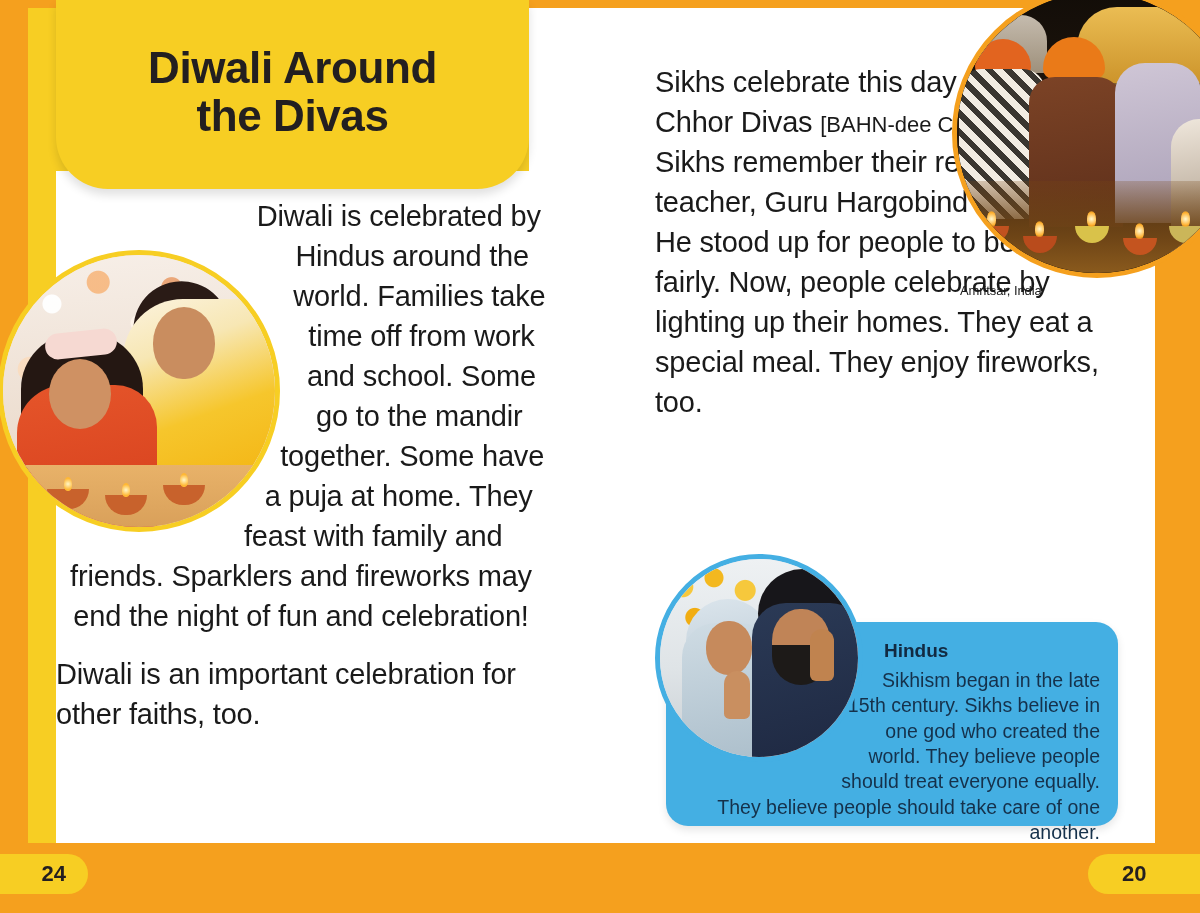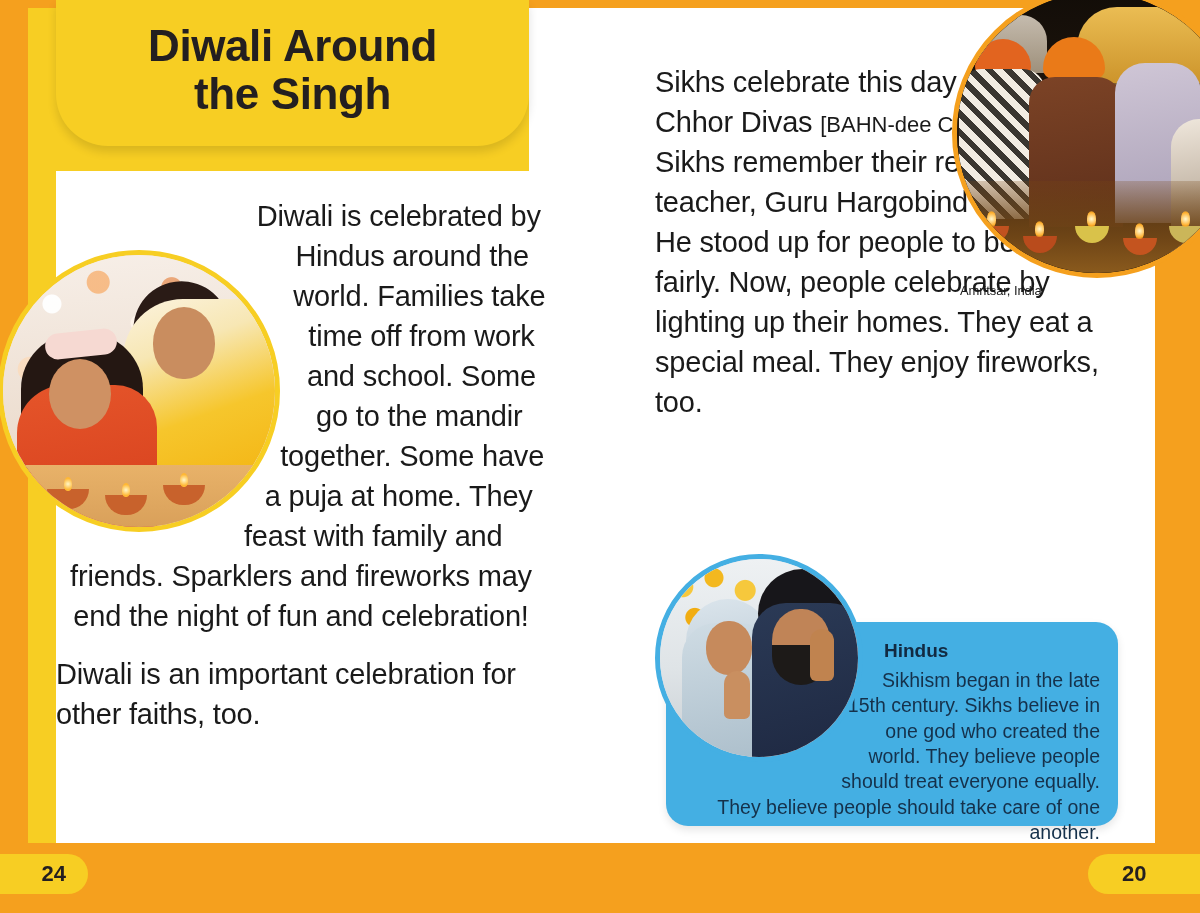--- a/index.html
+++ b/index.html
@@ -21,21 +21,21 @@
     background:#F7CE23;
   }
   
   .yellow-top-band{
     position:absolute;left:28px;top:8px;width:1127px;height:163px;
     background:#F7CE23;
   }
 
   
   .title-banner{
-    position:absolute;left:56px;top:0px;width:473px;height:146px;
+    position:absolute;left:56px;top:0px;width:473px;height:189px;
     background:#F7CE23;
     border-radius:0 0 52px 52px;
     box-shadow:0 6px 10px rgba(0,0,0,.12);
     display:flex;align-items:center;justify-content:center;
     z-index:6;
   }
   .title-text{
     color:#231F20;
     font-size:44px;line-height:1.08;font-weight:bold;
     letter-spacing:-0.4px;text-align:center;
@@ -303,21 +303,21 @@
   <div class="white-sheet"></div>
   <div class="yellow-top-band"></div>
   <div class="yellow-left-bar"></div>
 
   <div style="position:absolute;left:529px;top:8px;width:626px;height:163px;background:#ffffff;z-index:2;"></div>
   <div style="position:absolute;left:56px;top:8px;width:1px;height:163px;background:#F7CE23;z-index:3;"></div>
 
   <div class="title-banner">
     <div class="title-text">
       <div>Diwali Around</div>
-      <div>the Singh</div>
+      <div>the Divas</div>
     </div>
   </div>
 
   <div class="col-left">
     <div class="float-left-circle"></div>
     <p class="body center">Diwali is celebrated by Hindus around the world. Families take time off from work and school. Some go to the mandir together. Some have a puja at home. They feast with family and friends. Sparklers and fireworks may end the night of fun and celebration!</p>
     <p class="body">Diwali is an important celebration for other faiths, too.</p>
   </div>
 
   <div class="photo-left">

